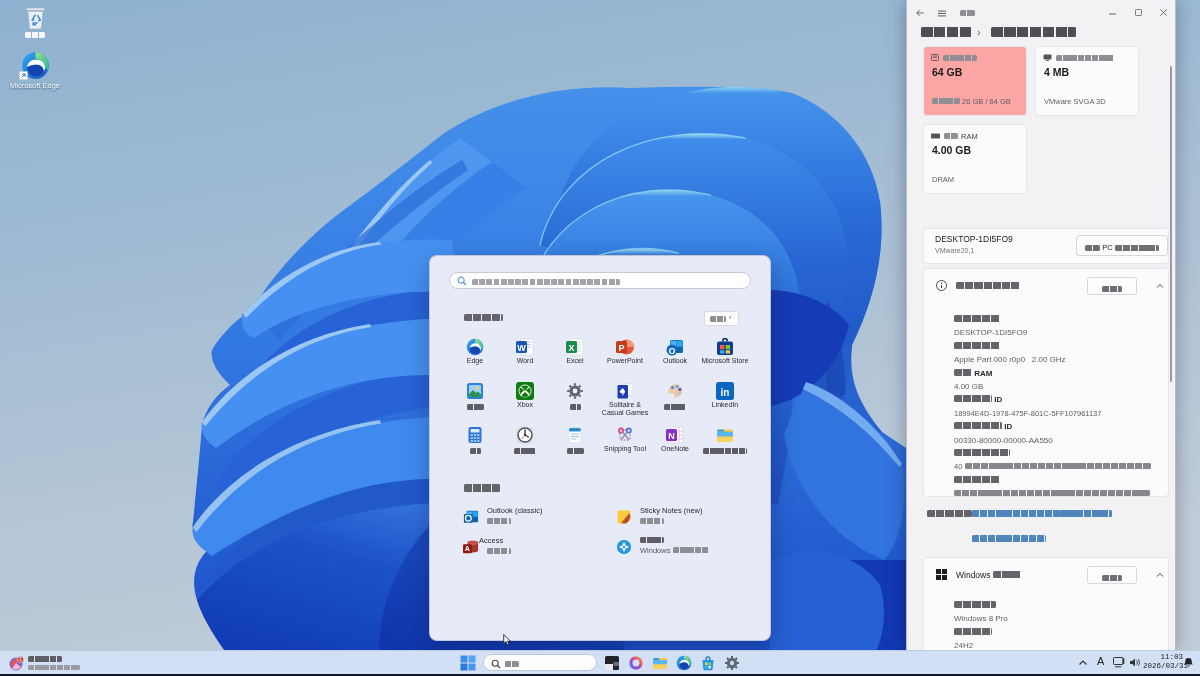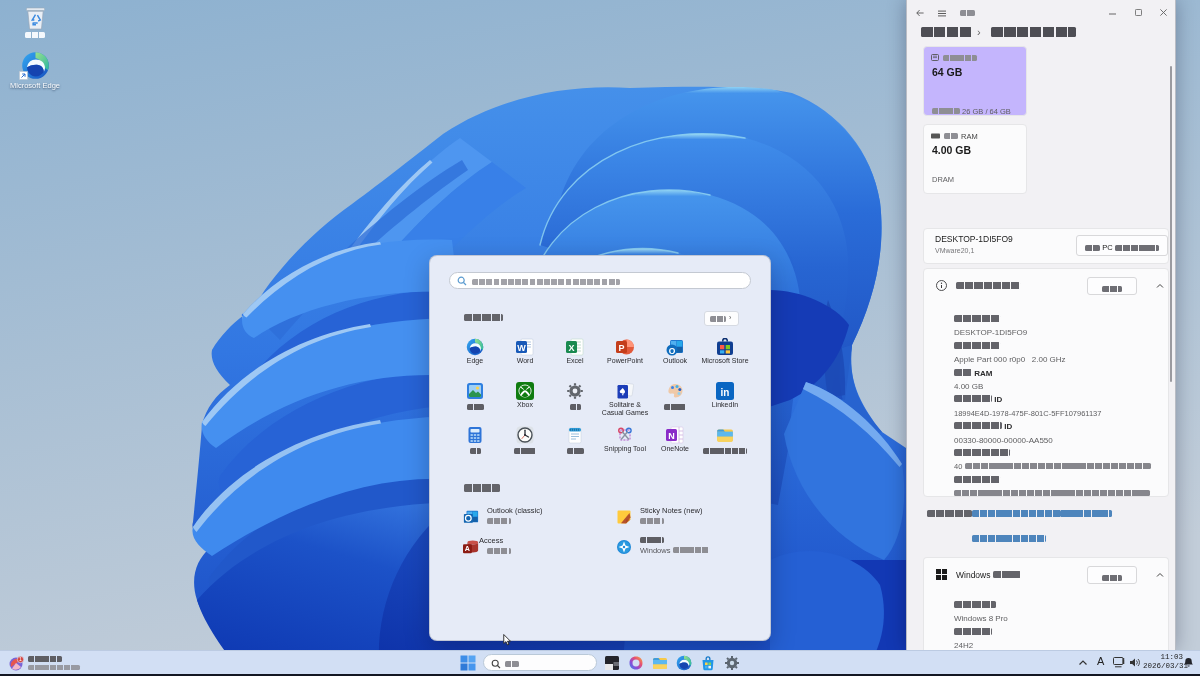--- a/index.html
+++ b/index.html
@@ -417,28 +417,37 @@
         <rect x="0.5" y="0.5" width="8" height="8" rx="1.5" fill="none" stroke="#666" stroke-width="1.2"></rect>
       </svg>
   <svg class="abs" style="left:253px;top:9px" width="7" height="7" viewBox="0 0 9 9">
         <path d="M0.5,0.5 L8.5,8.5 M8.5,0.5 L0.5,8.5" stroke="#666" stroke-width="1.2"></path>
       </svg>
 
   <span class="j jA abs" style="left:14px;top:27px;width:51px"></span>
   <span class="abs" style="left:70px;top:26px;font-size:11px;color:#666">›</span>
   <span class="j jA abs" style="left:84px;top:27px;width:85px"></span>
 
-  <div class="abs" style="left:16px;top:46px;width:104px;height:70px;background:#c4b5fd;border:1px solid #e6e6e8;border-radius:4px;box-sizing:border-box">
+  <div class="abs" style="left:16px;top:46px;width:104px;height:70px;background:#fca5a5;border:1px solid #e6e6e8;border-radius:4px;box-sizing:border-box">
     <svg class="abs" style="left:7px;top:7px" width="8" height="7" viewBox="0 0 8 7">
           <rect x="0.5" y="0.5" width="7" height="6" rx="1" fill="none" stroke="#555" stroke-width="0.9"></rect>
           <path d="M2,2.2 h4 M2,3.6 h4" stroke="#555" stroke-width="0.7"></path>
         </svg>
     <span class="j jD abs" style="left:19px;top:8px;width:34px"></span>
     <span class="abs" style="left:8px;top:19px;font-size:10.5px;font-weight:bold;color:#1a1a1a">64 GB</span>
-    <span class="abs" style="left:8px;top:60px;font-size:7.5px;color:#5e5e60"><span class="j jD" style="width:28px"></span> 26 GB / 64 GB</span>
+    <span class="abs" style="left:8px;top:50px;font-size:7.5px;color:#5e5e60"><span class="j jD" style="width:28px"></span> 26 GB / 64 GB</span>
+  </div>
+  <div class="abs" style="left:128px;top:46px;width:104px;height:70px;background:#fbfbfc;border:1px solid #e6e6e8;border-radius:4px;box-sizing:border-box">
+    <svg class="abs" style="left:7px;top:7px" width="9" height="7" viewBox="0 0 9 7">
+          <rect x="0.5" y="0.5" width="8" height="5" rx="1" fill="#555"></rect>
+          <path d="M3,6.5 h3" stroke="#555" stroke-width="0.9"></path>
+        </svg>
+    <span class="j jD abs" style="left:20px;top:8px;width:58px"></span>
+    <span class="abs" style="left:8px;top:19px;font-size:10.5px;font-weight:bold;color:#1a1a1a">4 MB</span>
+    <span class="abs" style="left:8px;top:50px;font-size:7.5px;color:#5e5e60">VMware SVGA 3D</span>
   </div>
 
   <div class="abs" style="left:16px;top:124px;width:104px;height:70px;background:#fbfbfc;border:1px solid #e6e6e8;border-radius:4px;box-sizing:border-box">
     <svg class="abs" style="left:7px;top:8px" width="9" height="6" viewBox="0 0 9 6">
           <rect x="0" y="0.5" width="9" height="5" rx="0.8" fill="#555"></rect>
         </svg>
     <span class="j jD abs" style="left:20px;top:8px;width:14px"></span>
     <span class="abs" style="left:37px;top:7px;font-size:7.5px;color:#444">RAM</span>
     <span class="abs" style="left:8px;top:19px;font-size:10.5px;font-weight:bold;color:#1a1a1a">4.00 GB</span>
     <span class="abs" style="left:8px;top:50px;font-size:7.5px;color:#5e5e60">DRAM</span>

